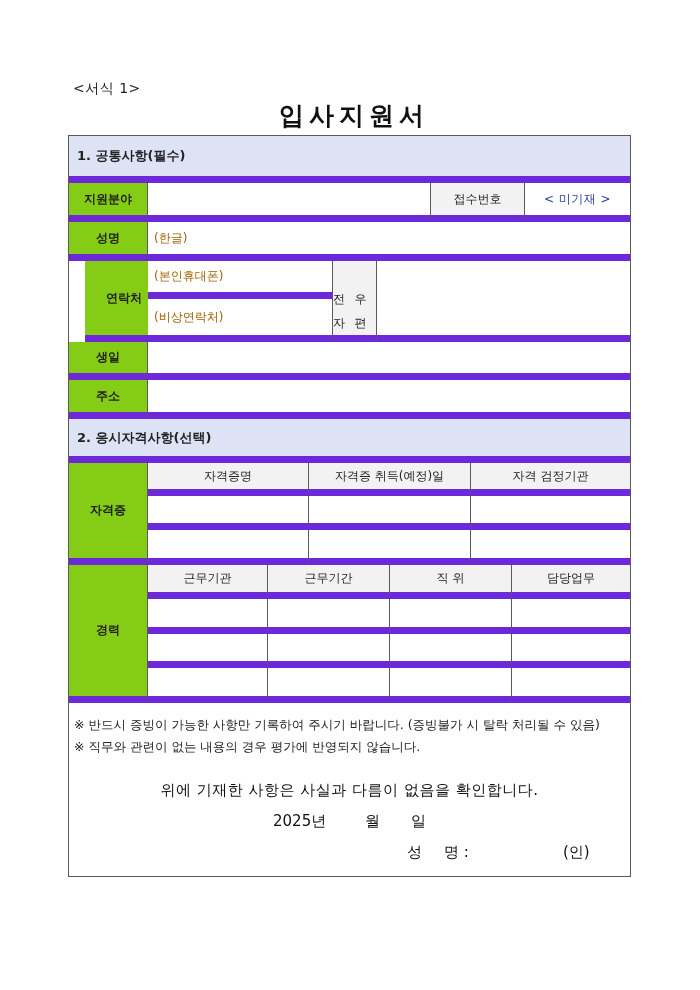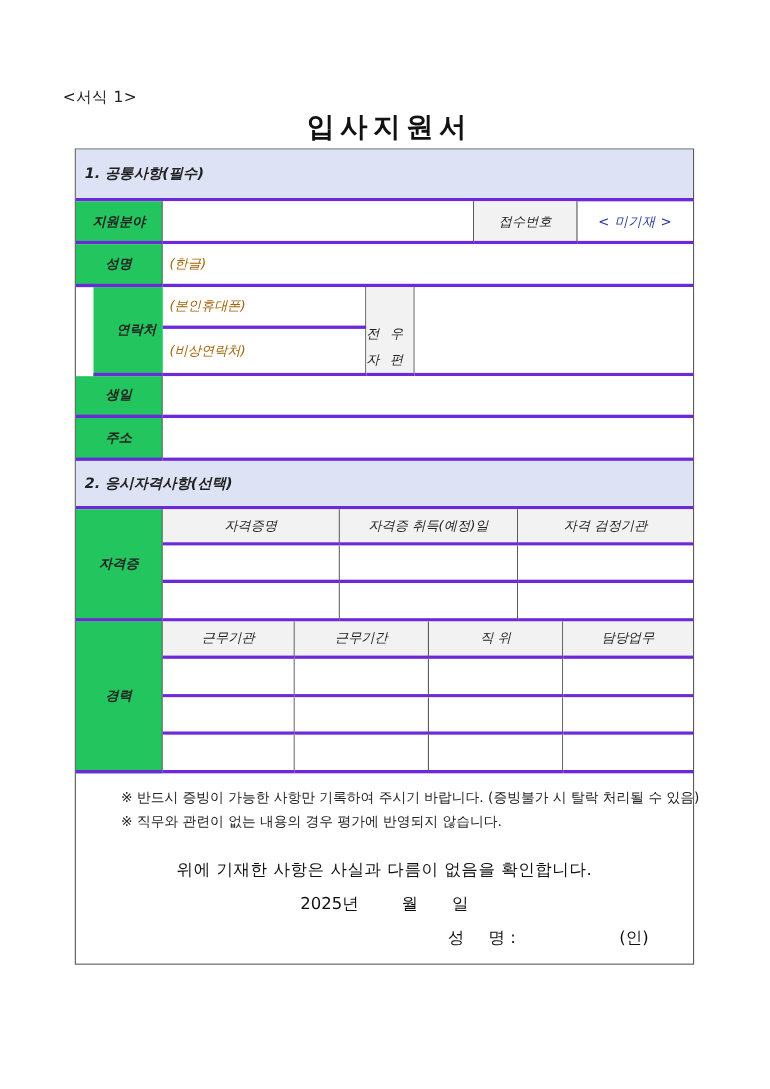--- a/index.html
+++ b/index.html
@@ -2,53 +2,52 @@
 <html><head>
 <meta charset="utf-8">
 <style>
   html, body { margin: 0; padding: 0; background: #ffffff; }
   body {
     width: 700px; height: 990px; position: relative; overflow: hidden;
     font-family: "DejaVu Sans", "Liberation Sans", sans-serif;
     color: #222222;
   }
   .form-label {
-    position: absolute; left: 57px; top: 80px;
+    position: absolute; left: 73px; top: 80px;
     font-size: 14px; letter-spacing: 0.5px; color: #222; text-align: right;
   }
   .doc-title {
     position: absolute; left: 0; width: 700px; top: 99px;
     text-align: center; font-size: 25px; font-weight: bold;
     letter-spacing: 5px; color: #111; padding-left: 4px;
   }
   .frame {
     position: absolute; left: 68px; top: 135px; width: 563px; height: 742px;
     border: 1px solid #5a5a5a; box-sizing: border-box;
   }
   .cell {
     position: absolute; box-sizing: border-box;
-    border-right: 1px solid #5a5a5a; border-bottom: 3px solid #6d28d9;
+    border-right: 1px solid #5a5a5a; border-bottom: 7px solid #6d28d9;
     display: flex; align-items: center; justify-content: center;
-    font-size: 12px; color: #222; font-style: italic;
+    font-size: 12px; color: #222;
   }
-  .cell.head { background: #22c55e; font-weight: bold; }
+  .cell.head { background: #84cc16; font-weight: bold; }
   .cell.headn { background: #f2f2f2; }
   .cell.section {
     background: #dde3f5; justify-content: flex-start; padding-left: 8px;
     font-weight: bold; font-size: 13px;
   }
   .cell.left { justify-content: flex-start; padding-left: 6px; color: #a16207; }
   .cell.input { background: #ffffff; }
   .cell.blue { color: #2a3b9c; letter-spacing: 0.5px; }
   .noright { border-right: none; }
   .vstack { flex-direction: row; line-height: 24px; align-items: flex-end; }
   .notes {
     position: absolute; left: 74px; top: 714px; font-size: 12.5px; color: #222;
     line-height: 22px;
-    margin-left: 36px;
   }
   .confirm {
     position: absolute; left: 68px; width: 563px; top: 781px;
     text-align: center; font-size: 15px; letter-spacing: 0.5px; color: #111;
   }
   .date-line {
     position: absolute; top: 812px; font-size: 15px; color: #111;
   }
   .sign-line {
     position: absolute; top: 843px; font-size: 15px; color: #111;

